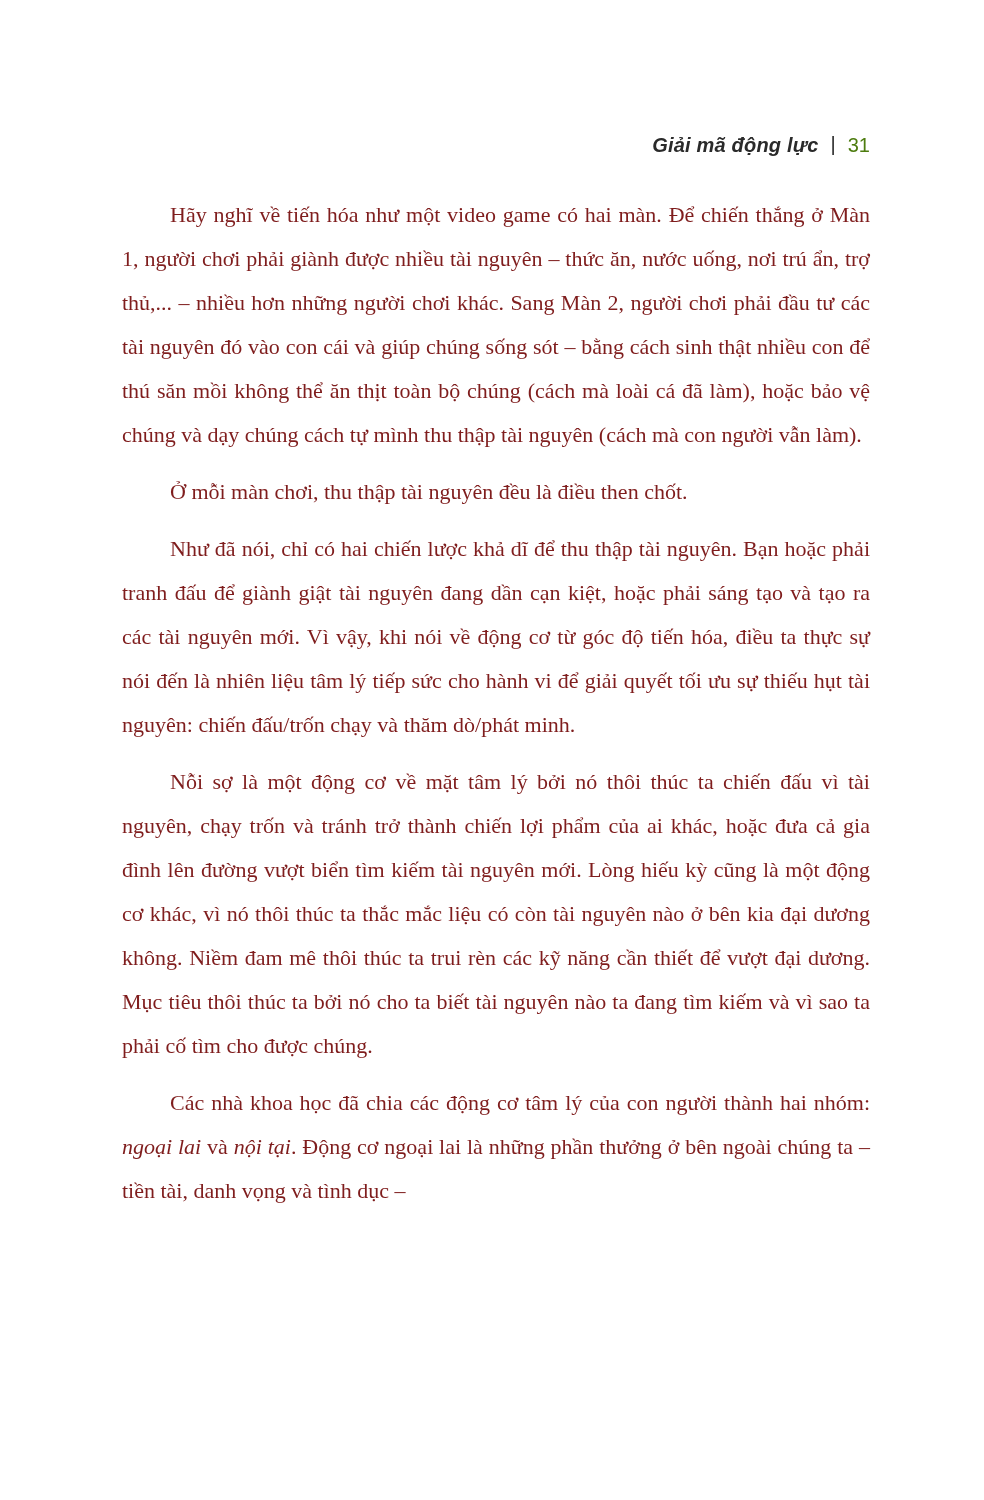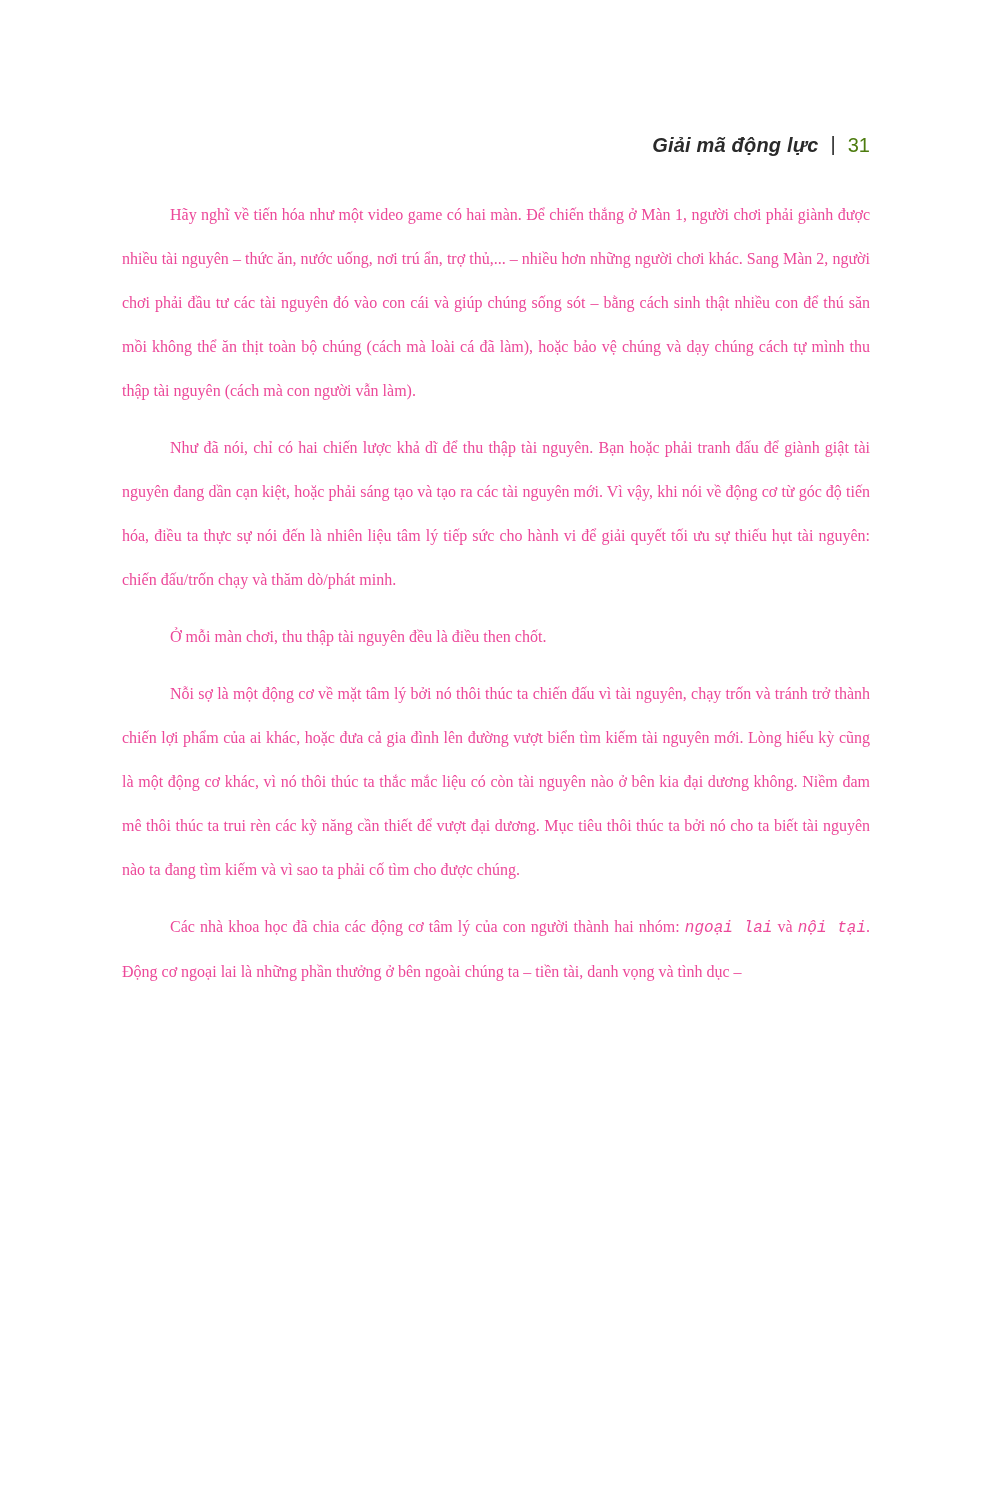--- a/index.html
+++ b/index.html
@@ -51,50 +51,49 @@
   }
 
   .page-number {
     font-weight: 400;
     font-size: 20px;
     color: #4d7c0f;
   }
 
   .page-body {
     margin-top: 36px;
-    font-size: 16px;
+    font-size: 22px;
     line-height: 44px;
     text-align: justify;
-    color: #ec4899;
+    color: #7f1d1d;
   }
 
   .page-body p {
     text-indent: 48px;
     margin-bottom: 13px;
   }
 
   .italic {
     font-style: italic;
-    font-family: Liberation Mono, monospace;
   }
 </style>
 </head>
 <body>
 
 <div class="page">
   <div class="content">
 
     <div class="page-header">
       <span class="running-head">Giải mã động lực</span>
       <span class="header-divider">|</span>
       <span class="page-number">31</span>
     </div>
 
     <div class="page-body">
       <p>Hãy nghĩ về tiến hóa như một video game có hai màn. Để chiến thắng ở Màn 1, người chơi phải giành được nhiều tài nguyên – thức ăn, nước uống, nơi trú ẩn, trợ thủ,... – nhiều hơn những người chơi khác. Sang Màn 2, người chơi phải đầu tư các tài nguyên đó vào con cái và giúp chúng sống sót – bằng cách sinh thật nhiều con để thú săn mồi không thể ăn thịt toàn bộ chúng (cách mà loài cá đã làm), hoặc bảo vệ chúng và dạy chúng cách tự mình thu thập tài nguyên (cách mà con người vẫn làm).</p>
+      <p>Ở mỗi màn chơi, thu thập tài nguyên đều là điều then chốt.</p>
       <p>Như đã nói, chỉ có hai chiến lược khả dĩ để thu thập tài nguyên. Bạn hoặc phải tranh đấu để giành giật tài nguyên đang dần cạn kiệt, hoặc phải sáng tạo và tạo ra các tài nguyên mới. Vì vậy, khi nói về động cơ từ góc độ tiến hóa, điều ta thực sự nói đến là nhiên liệu tâm lý tiếp sức cho hành vi để giải quyết tối ưu sự thiếu hụt tài nguyên: chiến đấu/trốn chạy và thăm dò/phát minh.</p>
-      <p>Ở mỗi màn chơi, thu thập tài nguyên đều là điều then chốt.</p>
       <p>Nỗi sợ là một động cơ về mặt tâm lý bởi nó thôi thúc ta chiến đấu vì tài nguyên, chạy trốn và tránh trở thành chiến lợi phẩm của ai khác, hoặc đưa cả gia đình lên đường vượt biển tìm kiếm tài nguyên mới. Lòng hiếu kỳ cũng là một động cơ khác, vì nó thôi thúc ta thắc mắc liệu có còn tài nguyên nào ở bên kia đại dương không. Niềm đam mê thôi thúc ta trui rèn các kỹ năng cần thiết để vượt đại dương. Mục tiêu thôi thúc ta bởi nó cho ta biết tài nguyên nào ta đang tìm kiếm và vì sao ta phải cố tìm cho được chúng.</p>
       <p><span>Các nhà khoa học đã chia các động cơ tâm lý của con người thành hai nhóm: </span><span class="italic">ngoại lai</span><span> và </span><span class="italic">nội tại</span><span>. Động cơ ngoại lai là những phần thưởng ở bên ngoài chúng ta – tiền tài, danh vọng và tình dục –</span></p>
     </div>
 
   </div>
 </div>
 
 </body></html>

